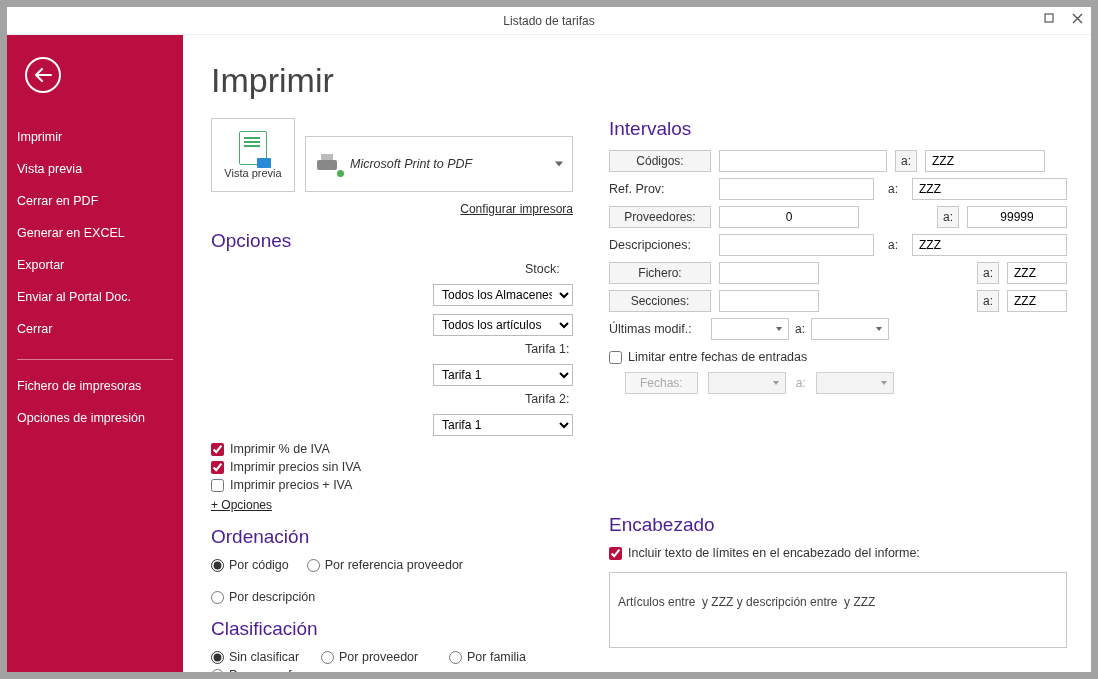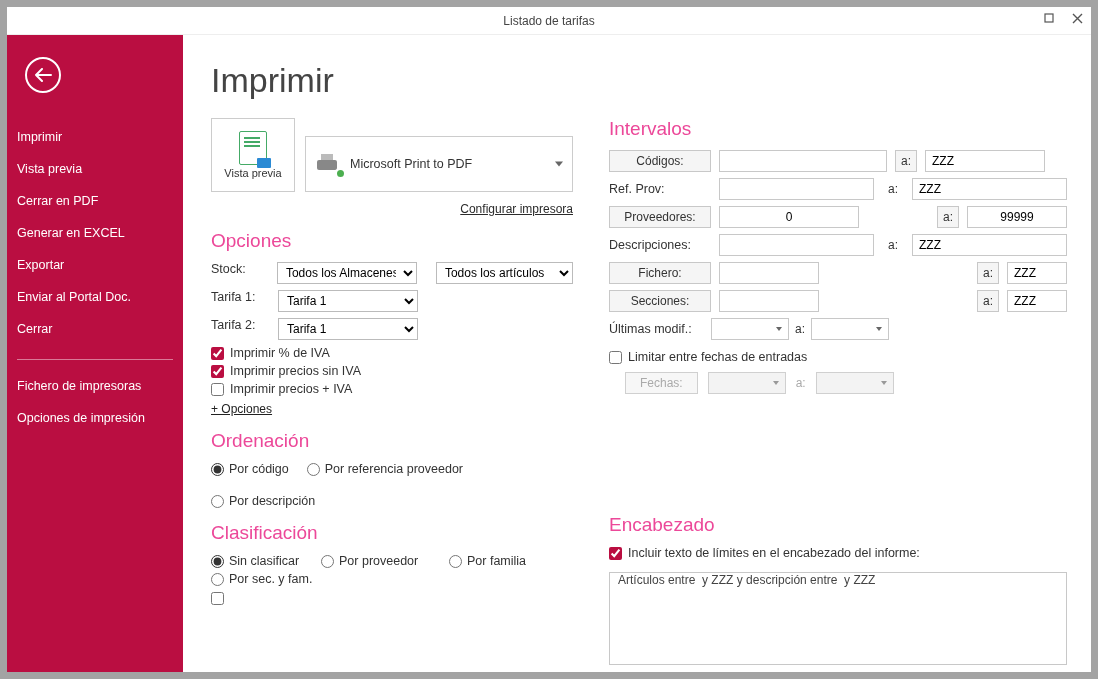--- a/index.html
+++ b/index.html
@@ -13,28 +13,28 @@
   .sidebar { width: 176px; background: #ba0e41; color: #fff; padding: 0; display: flex; flex-direction: column; }
   .back-circle { width: 36px; height: 36px; border: 2px solid #fff; border-radius: 50%; display: flex; align-items: center; justify-content: center; margin: 22px 0 28px 18px; cursor: pointer; }
   .back-circle svg { stroke: #fff; }
   .side-item { padding: 9px 10px 9px 10px; font-size: 12.5px; cursor: pointer; }
   .side-sep { border-top: 1px solid rgba(255,255,255,.45); margin: 14px 10px 10px; }
   .main { flex: 1; padding: 26px 24px 10px 28px; overflow: hidden; }
   h1.page-title { font-weight: 300; font-size: 34px; color: #444; margin-bottom: 18px; }
   .cols { display: flex; gap: 36px; }
   .col-left { width: 362px; }
   .col-right { flex: 1; }
-  h2.section { font-weight: 400; font-size: 19px; color: #ec4899; margin: 14px 0 10px; }
+  h2.section { font-weight: 400; font-size: 19px; color: #4c1d95; margin: 14px 0 10px; }
   .printer-row { display: flex; gap: 10px; align-items: stretch; }
   .vista-box { width: 84px; height: 74px; border: 1px solid #ccc; display: flex; flex-direction: column; align-items: center; justify-content: center; gap: 2px; font-size: 11px; color: #333; cursor: pointer; }
   .printer-select { flex: 1; border: 1px solid #ccc; display: flex; align-items: center; padding: 0 8px; gap: 10px; height: 40px; margin-top: 18px; cursor: pointer; position: relative; }
   .printer-select::after { content: ""; position: absolute; right: 9px; top: 50%; width: 0; height: 0; border-left: 4px solid transparent; border-right: 4px solid transparent; border-top: 5px solid #666; transform: translateY(-50%); }
   .printer-select span.ptxt { font-size: 12.5px; color: #333; }
   .conf-link { font-size: 12px; color: #2b2b2b; text-decoration: underline; text-align: right; margin-top: 10px; cursor: pointer; }
-  .opt-row { display: flex; align-items: flex-start; gap: 19px; margin-bottom: 6px; font-size: 12.5px; color: #333; }
+  .opt-row { display: flex; align-items: flex-end; gap: 8px; margin-bottom: 6px; font-size: 12.5px; color: #333; flex-direction: column; }
   .opt-row label.lbl { width: 48px; }
   select.ctl, input.ctl { border: 1px solid #bbb; font-size: 12px; padding: 2px 4px; height: 22px; background: #fff; }
   select.ctl { height: 22px; }
   .chk { display: flex; align-items: center; gap: 6px; font-size: 12.5px; color: #333; margin: 4px 0; }
   input[type=checkbox] { width: 13px; height: 13px; accent-color: #ba0e41; }
   .more-opts { font-size: 12px; text-decoration: underline; color: #222; margin-top: 6px; cursor: pointer; }
   .radio-row { display: flex; gap: 18px; font-size: 12.5px; color: #333; margin: 4px 0; flex-wrap: wrap; }
   .radio-row label { display: inline-flex; align-items: center; gap: 5px; }
   input[type=radio] { accent-color: #333; }
   
@@ -44,21 +44,21 @@
   .a-lbl { font-size: 12px; color: #333; text-align: center; }
   .inp { border: 1px solid #c8c8c8; height: 22px; font-size: 12px; padding: 0 6px; width: 100%; }
   .inp.center { text-align: center; }
   .date-row { display: flex; align-items: center; margin-top: 6px; font-size: 12.5px; color: #333; }
   .date-combo { border: 1px solid #c8c8c8; height: 22px; width: 78px; background: #fff; position: relative; }
   .date-combo::after { content: ""; position: absolute; right: 6px; top: 50%; width: 0; height: 0; border-left: 3px solid transparent; border-right: 3px solid transparent; border-top: 4px solid #666; transform: translateY(-50%); }
   .fechas-row { display: flex; gap: 10px; align-items: center; margin-top: 8px; margin-left: 16px; }
   .fechas-btn { border: 1px solid #d0d0d0; color: #aaa; background: #f7f7f7; height: 22px; padding: 0 14px; font-size: 12px; display: flex; align-items: center; cursor: default; }
   .fechas-combo { border: 1px solid #d0d0d0; background: #f3f3f3; height: 22px; width: 78px; position: relative; }
   .fechas-combo::after { content: ""; position: absolute; right: 6px; top: 50%; width: 0; height: 0; border-left: 3px solid transparent; border-right: 3px solid transparent; border-top: 4px solid #999; transform: translateY(-50%); }
-  .enc-text { width: 100%; height: 93px; border: 1px solid #c8c8c8; font-size: 12px; color: #444; padding: 0 8px; resize: none; margin-top: 8px; }
+  .enc-text { width: 100%; height: 76px; border: 1px solid #c8c8c8; font-size: 12px; color: #444; padding: 22px 8px; resize: none; margin-top: 8px; }
   .doc-icon { width: 28px; height: 34px; border: 1.5px solid #4a6; border-radius: 2px; position: relative; }
   .doc-icon::before { content:""; position:absolute; left:4px; top:5px; width:16px; height:2px; background:#4a6; box-shadow: 0 4px 0 #4a6, 0 8px 0 #4a6; }
   .mini-printer { width:14px; height:10px; background:#2a8ad4; position:absolute; bottom:-3px; right:-4px; border-radius:1px; }
   .doc-wrap { position: relative; }
   .printer-glyph { width:26px; height:20px; position: relative; }
   .printer-glyph .pbody { position:absolute; left:3px; top:6px; width:20px; height:10px; background:#888; border-radius:2px; }
   .printer-glyph .ptray { position:absolute; left:7px; top:0; width:12px; height:7px; background:#bbb; }
   .printer-glyph .pgreen { position:absolute; right:-6px; bottom:-5px; width:11px; height:11px; background:#4caf50; border-radius:50%; border:2px solid #fff; }
 </style>
 </head>
@@ -109,21 +109,21 @@
         <div class="col-left">
 
           <div class="printer-row">
             <div class="vista-box">
               <div class="doc-wrap">
                 <div class="doc-icon"></div>
                   <div class="mini-printer"></div>
               </div>
               <span>Vista previa</span>
             </div>
-            <div style="flex:1;display:flex;flex-direction:column;">
+            <div style="flex:1;display:flex;flex-direction:column;font-style:italic;">
               <div class="printer-select">
                 <div class="printer-glyph">
                   <div class="ptray"></div>
                     <div class="pbody"></div>
                     <div class="pgreen"></div>
                 </div>
                 <span class="ptxt">Microsoft Print to PDF</span>
               </div>
             </div>
           </div>

